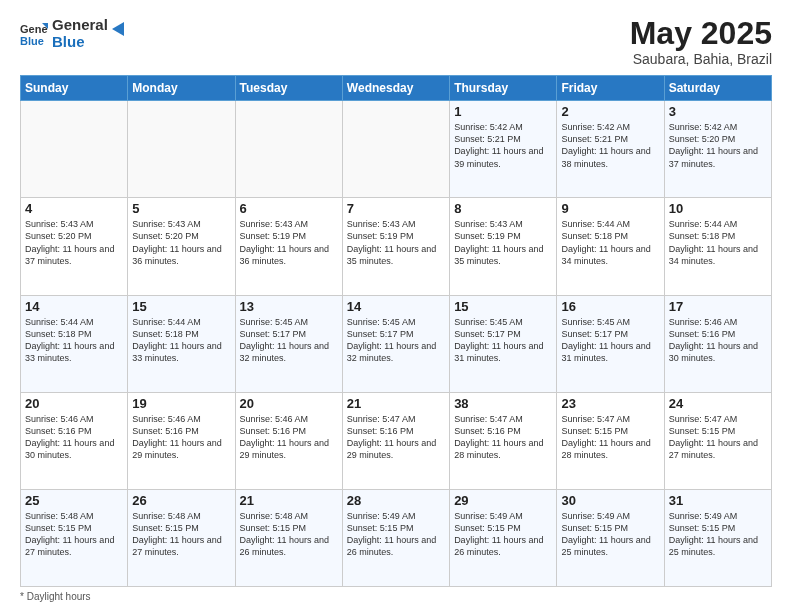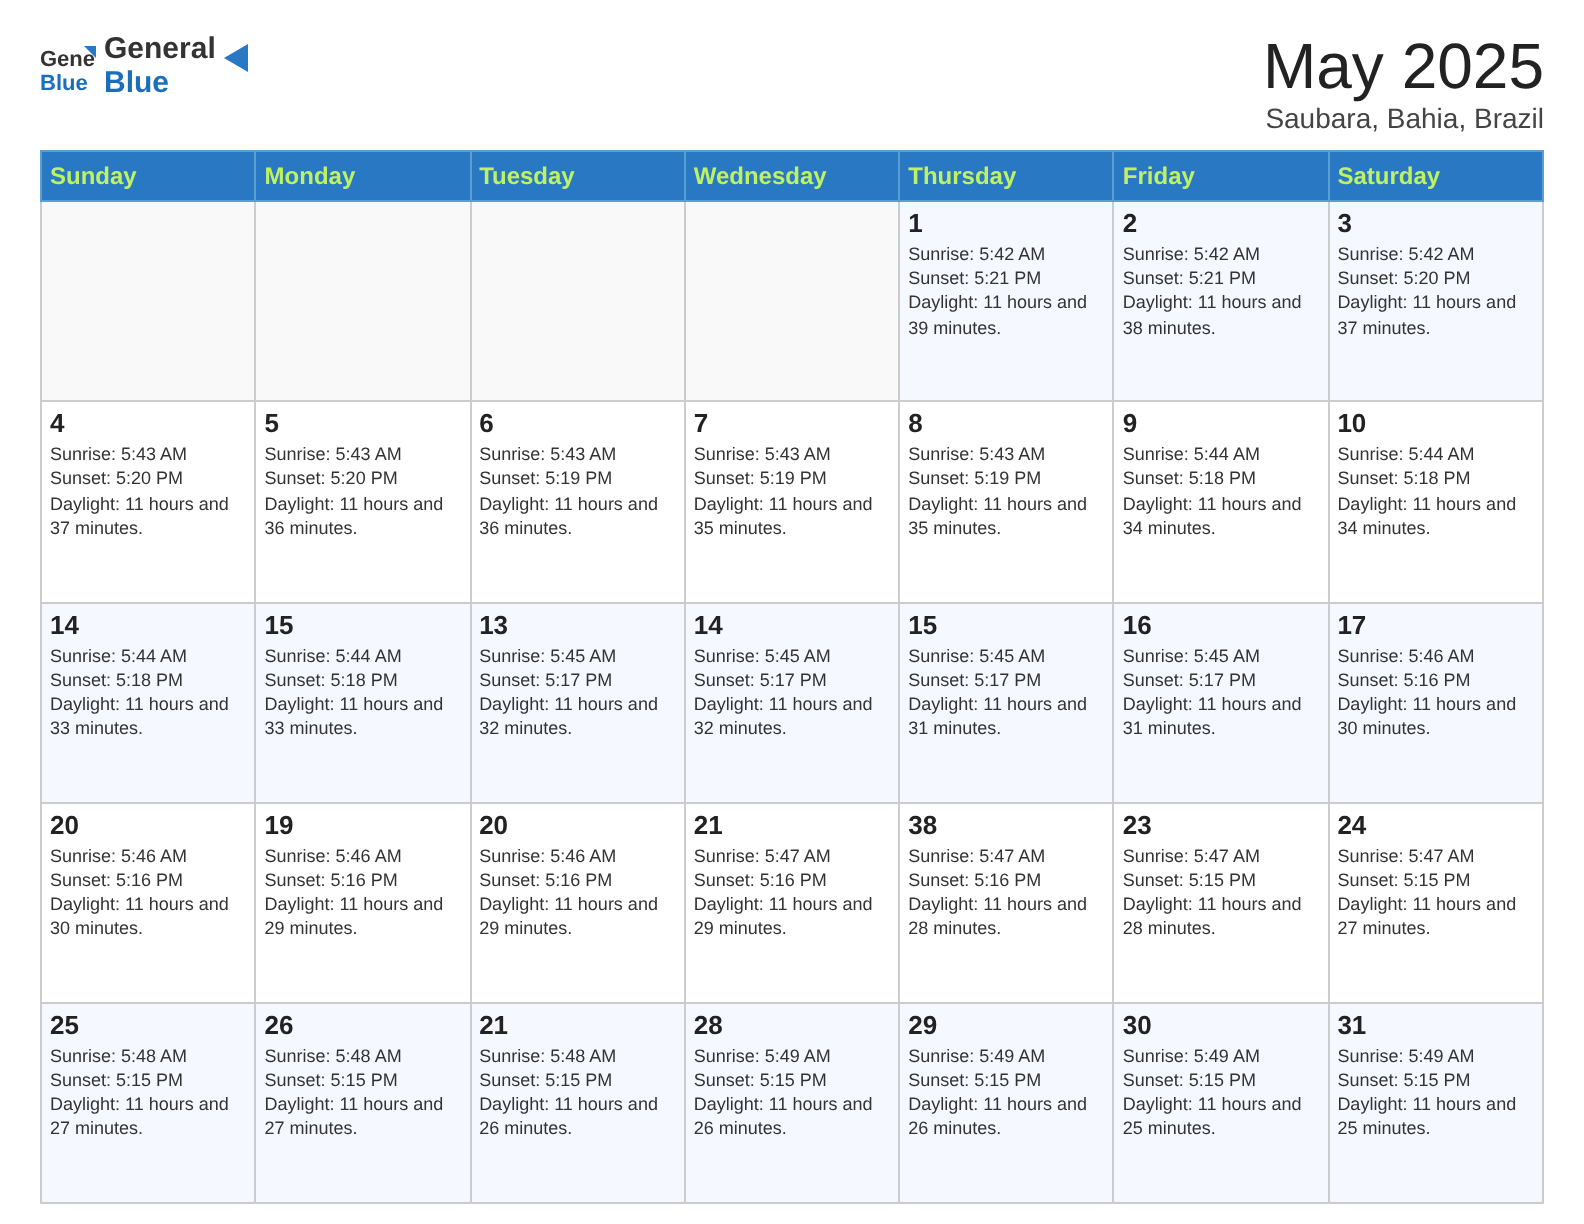--- a/index.html
+++ b/index.html
@@ -30,39 +30,39 @@
     }
     .logo-icon {
       width: 28px;
       height: 28px;
     }
     .title-block {
       text-align: right;
     }
     .month-title {
       font-size: 32px;
-      font-weight: normal;
+      font-weight: bold;
       color: #222;
       line-height: 1.1;
     }
     .subtitle {
       font-size: 14px;
       color: #444;
       margin-left: 44px;
     }
     .calendar {
       flex: 1;
       border: 1px solid #ccc;
       border-collapse: collapse;
       width: 100%;
       table-layout: fixed;
     }
     .calendar thead tr th {
       background-color: #2878c3;
-      color: #bef264;
+      color: #ffffff;
       font-size: 12px;
       font-weight: bold;
       padding: 5px 4px;
       border: 1px solid #5a9fd4;
       text-align: left;
     }
     .calendar tbody tr td {
       border: 1px solid #ccc;
       vertical-align: top;
       padding: 3px 4px;
@@ -335,13 +335,16 @@
           <td>
             <span class="day-num">31</span>
             <div class="day-info" style="white-space: pre-line;">Sunrise: 5:49 AM
 Sunset: 5:15 PM
 Daylight: 11 hours and 25 minutes.</div>
           </td>
         </tr>
       </tbody>
   </table>
 
+  <div class="footer-note">
+    * <span>Daylight hours</span>
+  </div>
 </div>
 
 </body></html>

